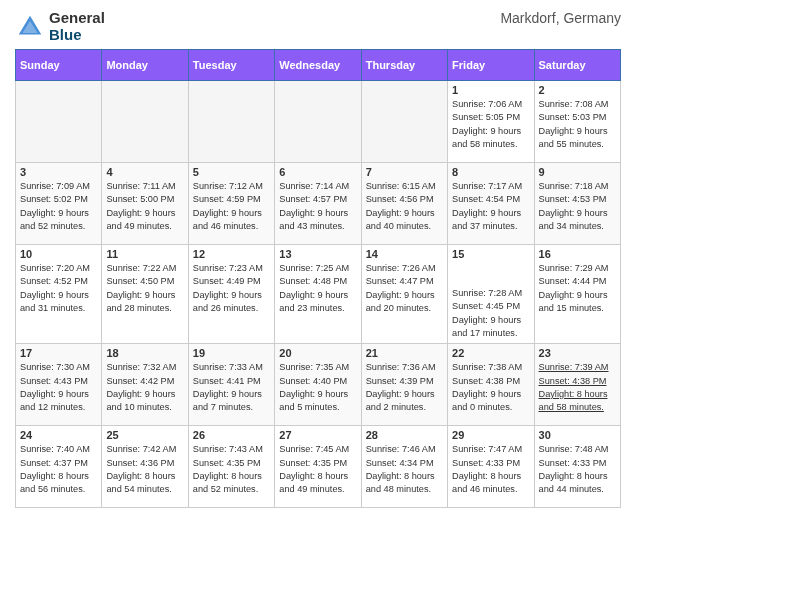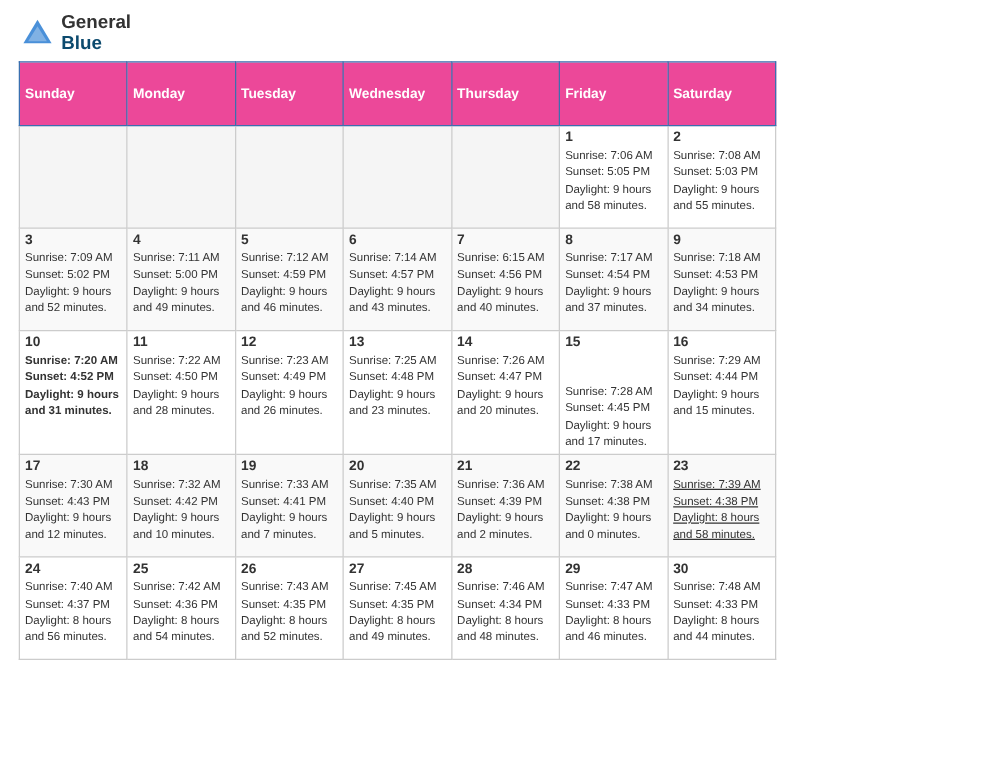--- a/index.html
+++ b/index.html
@@ -56,25 +56,25 @@
     .subtitle {
       font-size: 14px;
       color: #555;
     }
     table {
       width: 100%;
       border-collapse: collapse;
       table-layout: fixed;
     }
     th {
-      background-color: #ec4899;
+      background-color: #8b5cf6;
       color: #fff;
       font-size: 11px;
       font-weight: bold;
-      padding: 19px 4px;
+      padding: 9px 4px;
       text-align: left;
       border: 1px solid #3a6faf;
     }
     td {
       vertical-align: top;
       border: 1px solid #ccc;
       padding: 3px 4px;
       font-size: 9.2px;
       color: #333;
       height: 82px;
@@ -105,20 +105,21 @@
       <svg class="logo-icon" viewBox="0 0 40 40">
         <polygon points="20,5 35,30 5,30" fill="#4a90d9"></polygon>
         <polygon points="20,12 30,28 10,28" fill="#fff" opacity="0.3"></polygon>
       </svg>
       <div class="logo-text">
         <span class="logo-general">General</span>
         <span class="logo-blue">Blue</span>
       </div>
     </div>
     <div class="title-block">
+      <div class="subtitle">Markdorf, Germany</div>
     </div>
   </div>
 
   <table>
     <thead>
       <tr>
         <th>Sunday</th>
         <th>Monday</th>
         <th>Tuesday</th>
         <th>Wednesday</th>
@@ -196,21 +197,21 @@
             <span class="day-number">9</span>
             <div class="day-info" style="white-space: pre-line;">Sunrise: 7:18 AM
 Sunset: 4:53 PM
 Daylight: 9 hours
 and 34 minutes.</div>
           </td>
         </tr>
         <tr>
           <td>
             <span class="day-number">10</span>
-            <div class="day-info" style="white-space: pre-line; font-weight: bold;">Sunrise: 7:20 AM
+            <div class="day-info" style="white-space: pre-line;">Sunrise: 7:20 AM
 Sunset: 4:52 PM
 Daylight: 9 hours
 and 31 minutes.</div>
           </td>
           <td>
             <span class="day-number">11</span>
             <div class="day-info" style="white-space: pre-line;">Sunrise: 7:22 AM
 Sunset: 4:50 PM
 Daylight: 9 hours
 and 28 minutes.</div>

